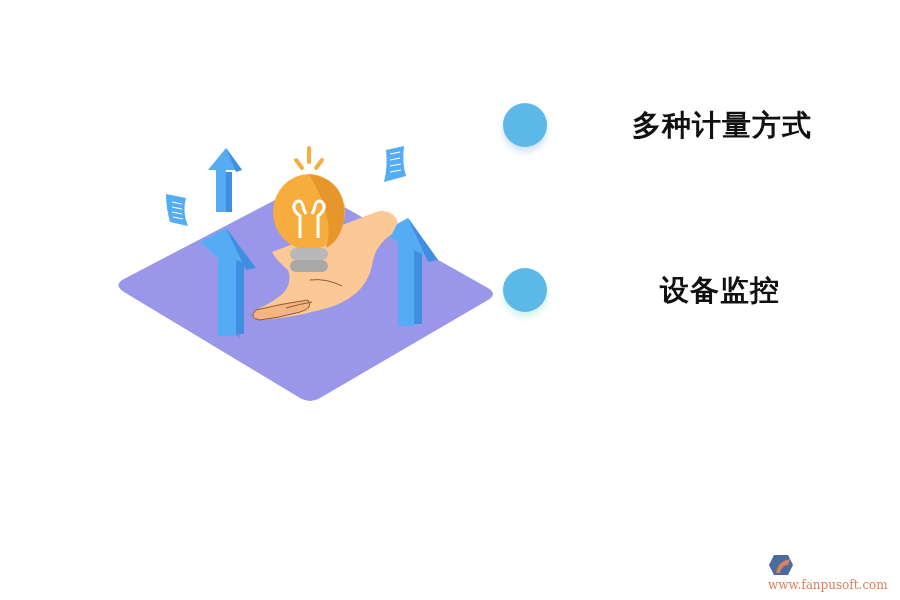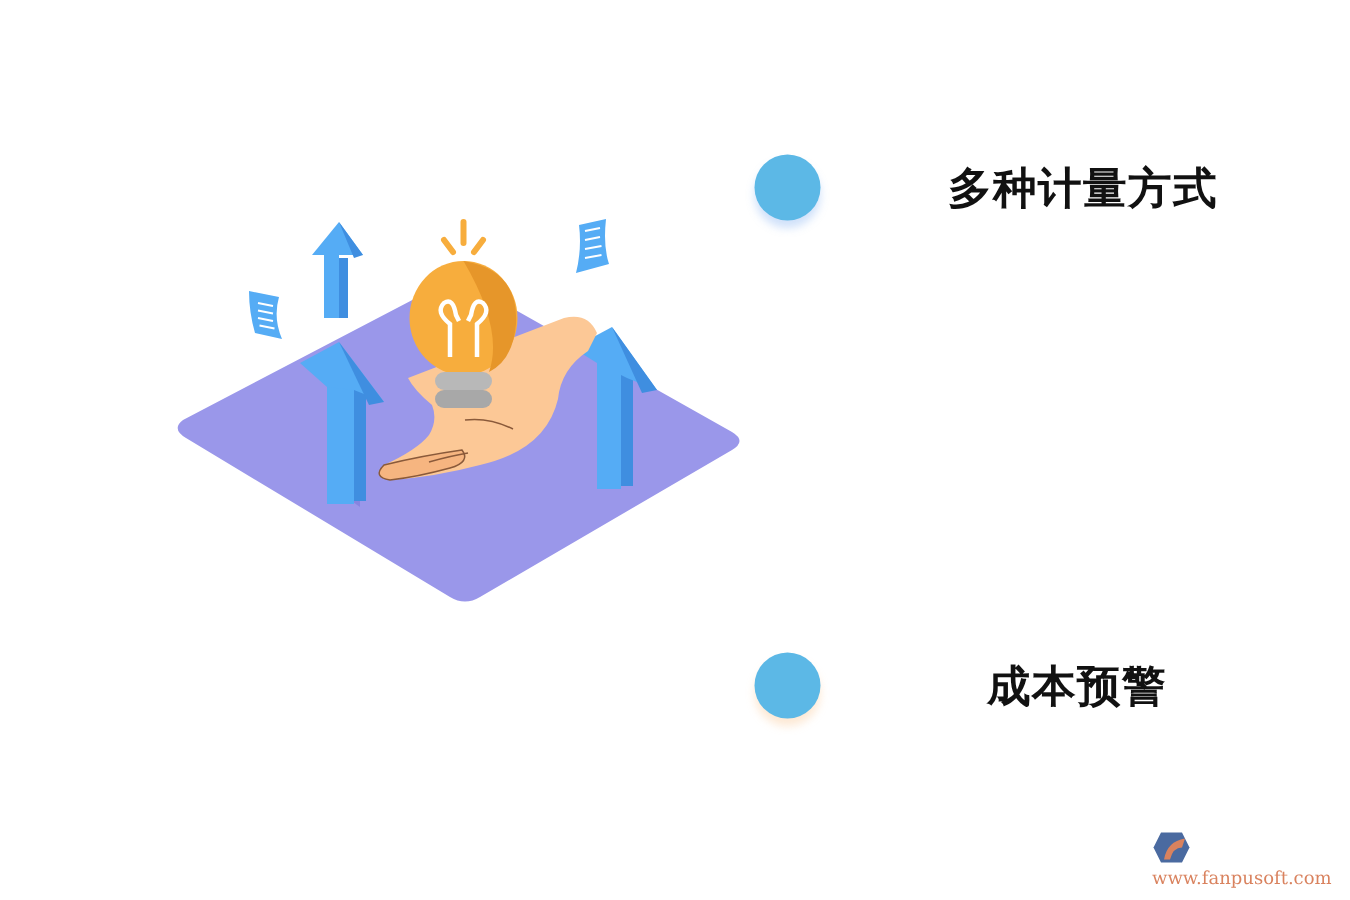--- a/index.html
+++ b/index.html
@@ -150,25 +150,25 @@
       <rect x="190" y="118" width="38" height="12" rx="6" fill="#b8b8b8"></rect>
       <rect x="190" y="130" width="38" height="12" rx="6" fill="#a8a8a8"></rect>
     </g>
   </svg>
 
   <div class="feature-item" style="top:100px;">
     <div class="feature-dot dot-shadow-blue"></div>
     <div class="feature-label" style="left:132px;">多种计量方式</div>
   </div>
 
+  <div class="feature-item" style="top:265px;">
+    <div class="feature-dot dot-shadow-green"></div>
+    <div class="feature-label" style="left:160px;">设备监控</div>
+  </div>
 
-  <div class="feature-item" style="top:432px;">
-    <div class="feature-dot dot-shadow-orange"></div>
-    <div class="feature-label" style="left:158px;">成本预警</div>
-  </div>
 
   <div class="logo">
     <svg class="logo-mark" viewBox="0 0 28 24" xmlns="http://www.w3.org/2000/svg">
       <polygon points="8,2 22,2 27,12 22,22 8,22 3,12" fill="#4a6aa0"></polygon>
       <path d="M10 20 Q12 8 24 6 L22 12 Q16 12 14 20 Z" fill="#d9825e"></path>
     </svg>
     <div class="logo-url">www.fanpusoft.com</div>
   </div>
 
 </div>

